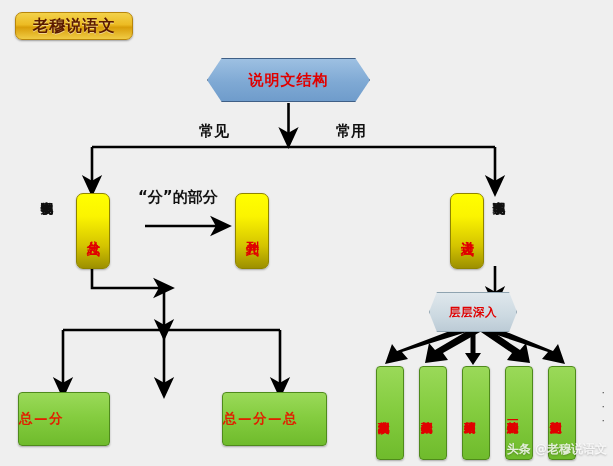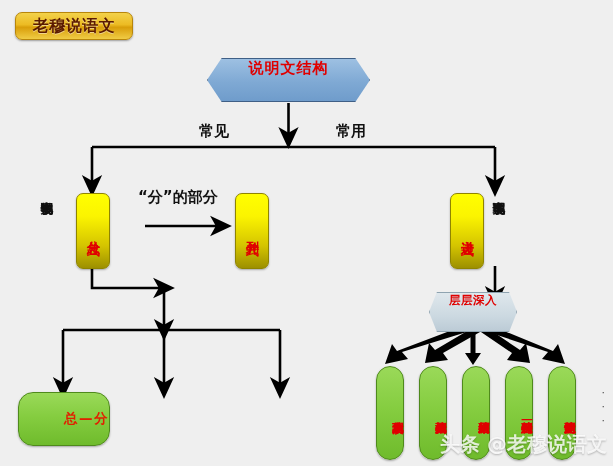--- a/index.html
+++ b/index.html
@@ -22,21 +22,21 @@
     display:flex;align-items:center;justify-content:center;
   }
   .badge span{
     color:#5b1a00;font-weight:bold;font-size:16px;letter-spacing:.5px;
     text-shadow:0 1px 0 rgba(255,255,255,.45);
   }
 
   
   .hex{
     position:absolute;
-    display:flex;align-items:flex-start;justify-content:center;
+    display:flex;align-items:center;justify-content:center;
     clip-path:polygon(9% 0,91% 0,100% 50%,91% 100%,9% 100%,0 50%);
     box-sizing:border-box;
     font-family:Liberation Mono, monospace;
   }
   .hex-title{
     left:207px;top:58px;width:163px;height:44px;
     background:linear-gradient(180deg,#9dc0e2 0%,#7fa9d4 55%,#6f9ccb 100%);
     border:1px solid #3f5f86;
   }
   .hex-title span{color:#e00000;font-weight:bold;font-size:15px;letter-spacing:1px;}
@@ -56,46 +56,46 @@
     box-shadow:0 1px 2px rgba(0,0,0,.3);
     display:flex;align-items:center;justify-content:center;
   }
   .ybox span{
     writing-mode:vertical-rl;text-orientation:upright;
     color:#e00000;font-weight:bold;font-size:13px;line-height:1.08;letter-spacing:1px;
   }
 
   
   .gbox{
-    position:absolute;border-radius:15px;
+    position:absolute;border-radius:4px;
     background:linear-gradient(180deg,#9ad959 0%,#85cd40 45%,#6fbb2c 100%);
     border:1px solid #4f8a1c;
     box-shadow:0 1px 2px rgba(0,0,0,.3);
-    display:flex;align-items:center;justify-content:flex-end;
+    display:flex;align-items:center;justify-content:flex-start;
   }
   .gbox-h span{color:#e02000;font-weight:bold;font-size:13.5px;letter-spacing:1.5px;}
   .gbox-v{width:26px;}
   .gbox-v span{
     writing-mode:vertical-rl;text-orientation:upright;
     color:#e00000;font-weight:bold;font-size:11.5px;line-height:1.02;letter-spacing:0px;
   }
 
   
   .vlabel{
     position:absolute;color:#111;font-weight:bold;font-size:12.5px;line-height:1.12;
     writing-mode:vertical-rl;text-orientation:upright;letter-spacing:0px;
   }
   
   .elabel{
     position:absolute;color:#111;font-weight:bold;font-size:15px;white-space:nowrap;
   }
   
   .wm{
     position:absolute;right:6px;bottom:8px;
-    color:rgba(255,255,255,.82);font-weight:bold;font-size:20px;
+    color:rgba(255,255,255,.82);font-weight:bold;font-size:12px;
     text-shadow:0 1px 2px rgba(0,0,0,.25);white-space:nowrap;pointer-events:none;
   }
   .wm-dots{position:absolute;right:8px;bottom:38px;color:rgba(40,40,40,.8);font-size:11px;line-height:14px;text-align:center;}
 </style>
 </head>
 <body>
 
 <div id="stage">
 
   <svg id="edges" viewBox="0 0 613 466">
@@ -166,20 +166,23 @@
     <span>递进式</span>
   </div>
 
   <div class="hex hex-deep">
     <span>层层深入</span>
   </div>
 
   <div class="gbox gbox-h" style="left:18px;top:392px;width:90px;height:52px;">
     <span>总—分</span>
   </div>
+  <div class="gbox gbox-h" style="left:222px;top:392px;width:103px;height:52px;">
+    <span>总—分—总</span>
+  </div>
 
   <div class="gbox gbox-v" style="left:376px;top:366px;height:92px;">
     <span>从现象到本质</span>
   </div>
   <div class="gbox gbox-v" style="left:419px;top:366px;height:92px;">
     <span>从具体到概括</span>
   </div>
   <div class="gbox gbox-v" style="left:462px;top:366px;height:92px;">
     <span>从原因到结果</span>
   </div>

